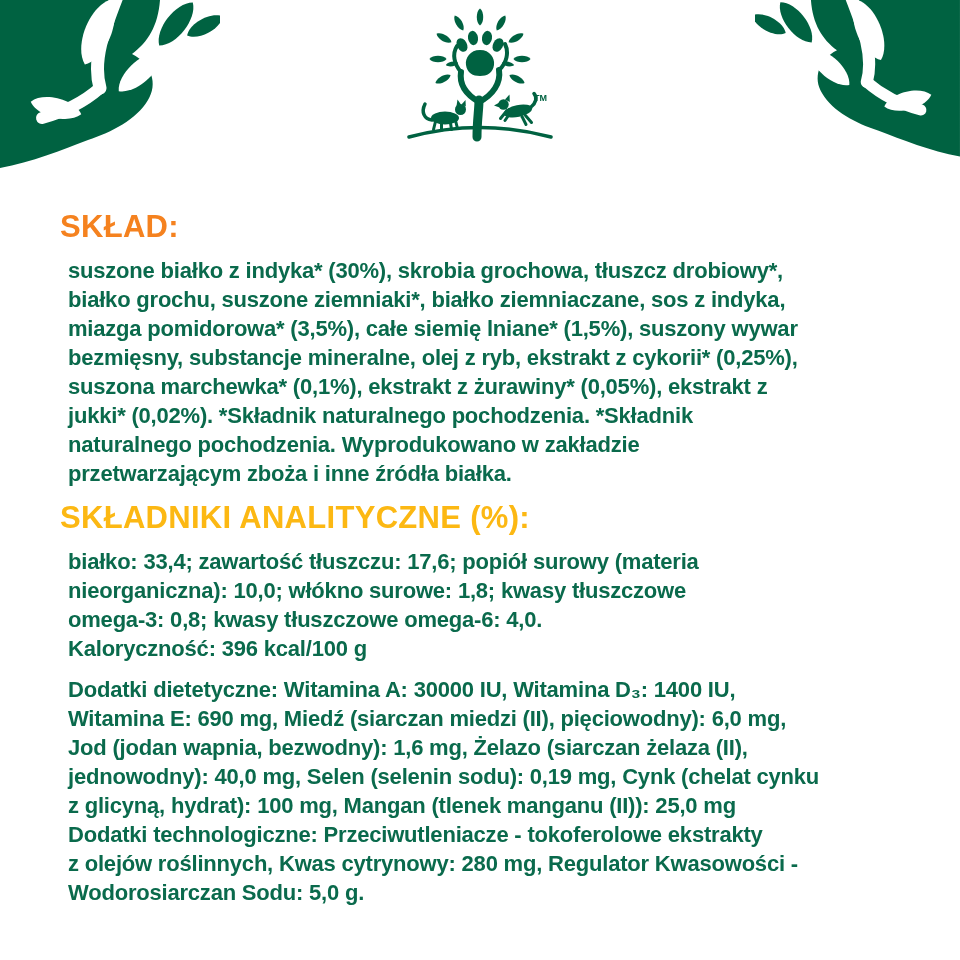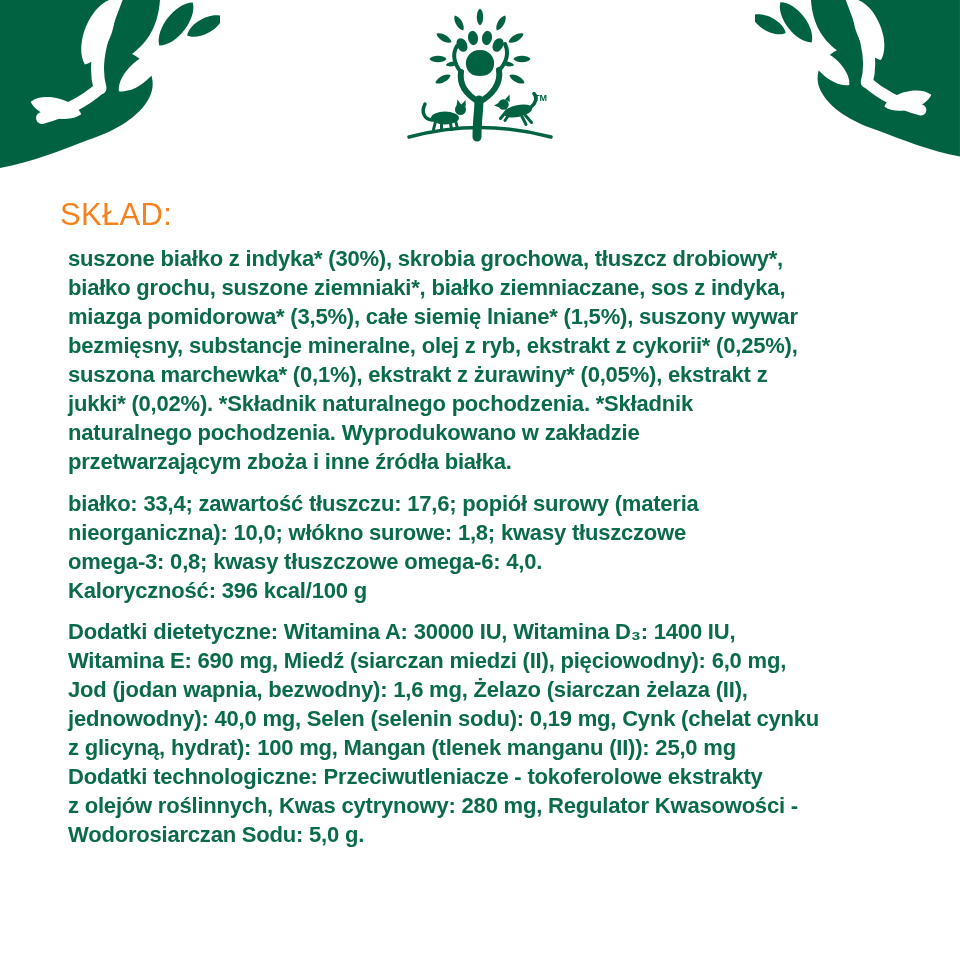--- a/index.html
+++ b/index.html
@@ -8,22 +8,22 @@
     background:#ffffff; overflow:hidden;
     font-family:"Liberation Sans", sans-serif;
   }
   .decor { position:absolute; top:0; }
   .decor-left { left:0; }
   .decor-right { right:0; transform:scaleX(-1); }
   .logo-wrap { position:absolute; top:6px; left:50%; transform:translateX(-50%); }
   .content { position:absolute; top:198px; left:60px; width:880px; }
   .section { margin:0; }
   h2 {
-    margin:0 0 12px 0; padding:0;
-    font-size:31px; line-height:34px; font-weight:normal; letter-spacing:0.3px;
+    margin:12px 0 12px 0; padding:0;
+    font-size:31px; line-height:34px; font-weight:bold; letter-spacing:0.3px;
   }
   .h-orange { color:#F5821F; }
   .h-yellow { color:#FCB813; }
   .h-lime   { color:#7AB929; }
   .body-text {
     margin:8px; padding:0;
     color:#0A6A4C; font-size:22px; line-height:29px; font-weight:bold;
     letter-spacing:-0.2px; white-space:pre-line;
   }
   .sec-ingredients { margin-top:0; }
@@ -137,20 +137,21 @@
 białko grochu, suszone ziemniaki*, białko ziemniaczane, sos z indyka,
 miazga pomidorowa* (3,5%), całe siemię lniane* (1,5%), suszony wywar
 bezmięsny, substancje mineralne, olej z ryb, ekstrakt z cykorii* (0,25%),
 suszona marchewka* (0,1%), ekstrakt z żurawiny* (0,05%), ekstrakt z
 jukki* (0,02%). *Składnik naturalnego pochodzenia. *Składnik
 naturalnego pochodzenia. Wyprodukowano w zakładzie
 przetwarzającym zboża i inne źródła białka.</p>
     </section>
 
     <section class="section sec-analytical">
+      <h2 class="h-yellow">SKŁADNIKI ANALITYCZNE (%):</h2>
       <p class="body-text">białko: 33,4; zawartość tłuszczu: 17,6; popiół surowy (materia
 nieorganiczna): 10,0; włókno surowe: 1,8; kwasy tłuszczowe
 omega-3: 0,8; kwasy tłuszczowe omega-6: 4,0.
 Kaloryczność: 396 kcal/100 g</p>
     </section>
 
     <section class="section sec-additives">
       <p class="body-text">Dodatki dietetyczne: Witamina A: 30000 IU, Witamina D₃: 1400 IU,
 Witamina E: 690 mg, Miedź (siarczan miedzi (II), pięciowodny): 6,0 mg,
 Jod (jodan wapnia, bezwodny): 1,6 mg, Żelazo (siarczan żelaza (II),

